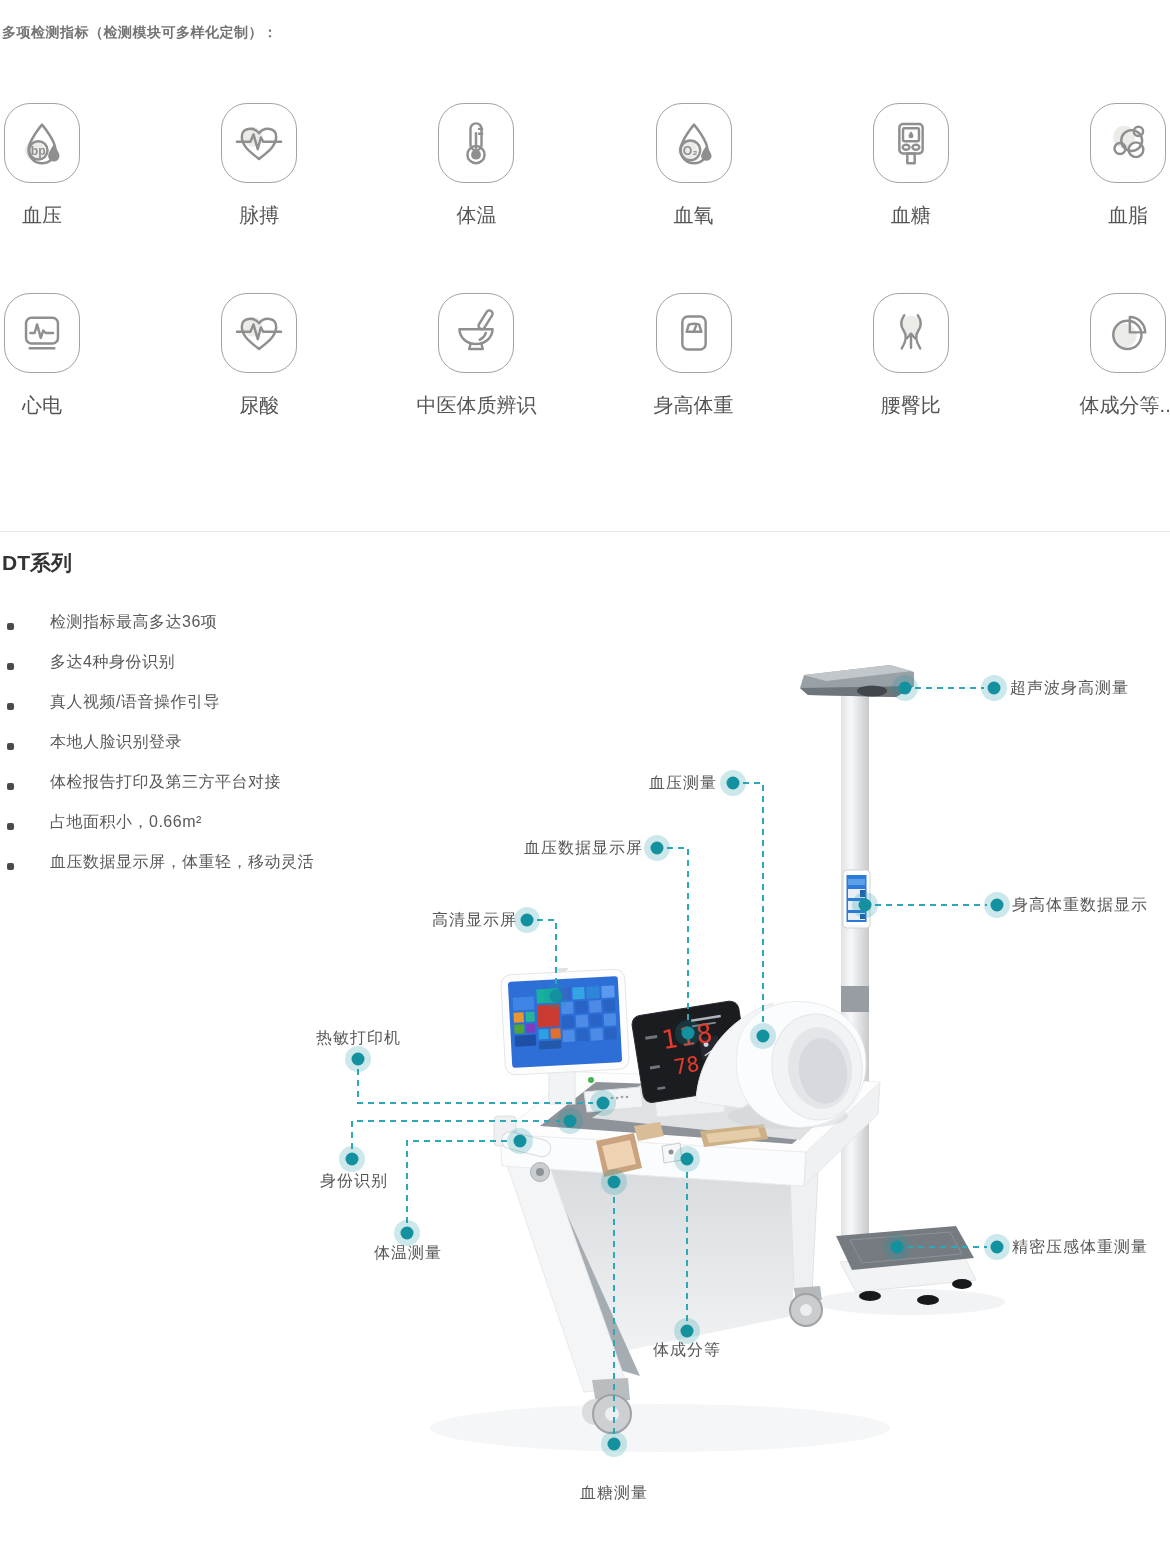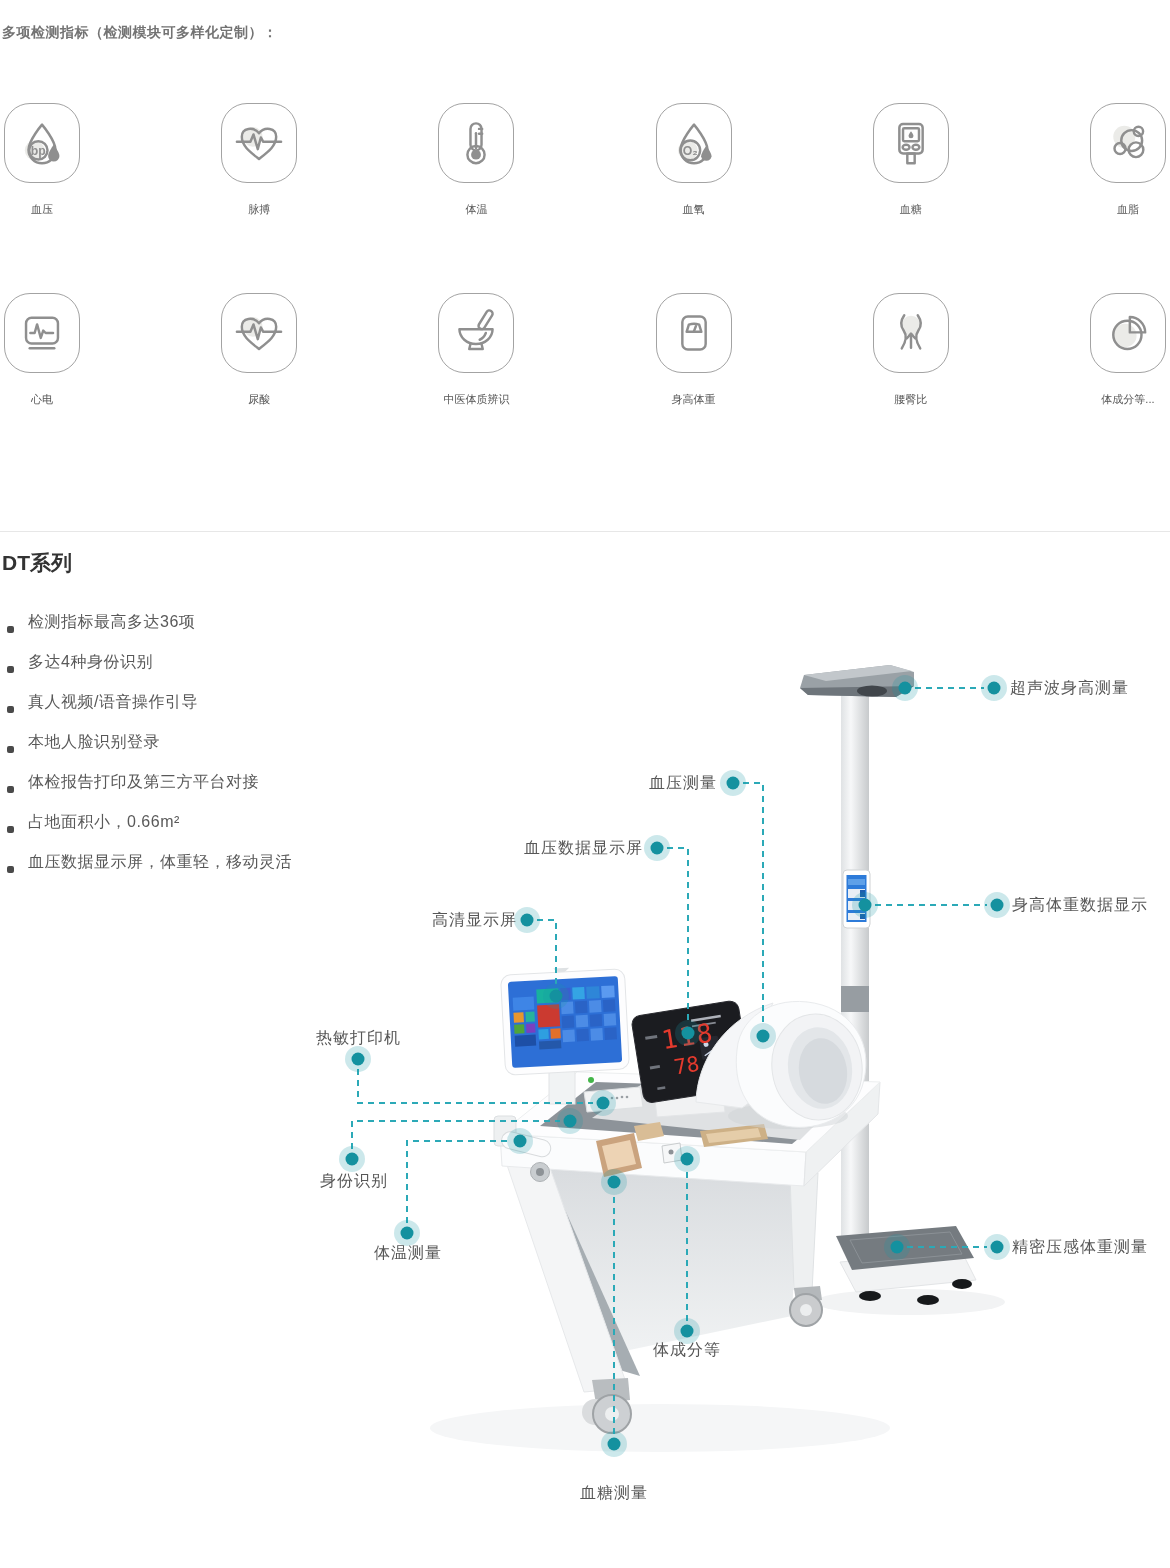--- a/index.html
+++ b/index.html
@@ -8,35 +8,35 @@
 
   .sec-title { position:absolute; left:2px; top:24px; font-size:14px; font-weight:bold;
                color:#737373; letter-spacing:.5px; }
 
   .ind-row { position:absolute; left:2px; right:2px; display:flex; justify-content:space-between; }
   .ind-row.r1 { top:103px; }
   .ind-row.r2 { top:293px; }
   .ind-cell { width:80px; display:flex; flex-direction:column; align-items:center; }
   .ind-box  { width:76px; height:80px; box-sizing:border-box; border:1px solid #a3a3a3;
               border-radius:26px; display:flex; align-items:center; justify-content:center; background:#fff; }
-  .ind-label{ margin-top:19px; font-size:11px; color:#555555; white-space:nowrap; }
+  .ind-label{ margin-top:19px; font-size:20px; color:#555555; white-space:nowrap; }
 
   .ic { stroke:#8f8f8f; stroke-width:2; fill:none; stroke-linecap:round; stroke-linejoin:round; }
   .ic-fill { fill:#8f8f8f; stroke:none; }
   .ic-blob { fill:#ebebe8; stroke:none; }
   .ic-text { fill:#8f8f8f; font-size:10px; font-weight:bold; text-anchor:middle;
              font-family:"Liberation Sans","DejaVu Sans",sans-serif; }
 
   .divider { position:absolute; left:0; top:531px; width:1170px; height:1px; background:#e7e7e7; }
 
   .dt-title { position:absolute; left:2px; top:549px; font-size:21px; font-weight:bold; color:#333333; }
 
   .features { position:absolute; left:7px; top:611px; }
-  .feat { display:flex; align-items:flex-end; margin-bottom:18px; font-size:16px;
-          color:#595959; line-height:22px; letter-spacing:.5px; }
+  .feat { display:flex; align-items:center; margin-bottom:18px; font-size:16px;
+          color:#595959; line-height:22px; letter-spacing:.5px;gap:22px; }
   .feat .blt { width:7px; height:7px; border-radius:2px; background:#4a4a4a; margin:8px 14px 0 0; flex:none; }
 
   .fig-svg { position:absolute; left:0; top:0; width:1170px; height:1568px; pointer-events:none; }
 
   .co-label { position:absolute; font-size:16px; color:#575757; letter-spacing:1px;
               white-space:nowrap; line-height:18px; }
 
   .dline { fill:none; stroke:#2ba9b7; stroke-width:2; stroke-dasharray:6 5; }
   .halo  { fill:rgba(24,150,165,0.22); }
   .core  { fill:#14919f; }

